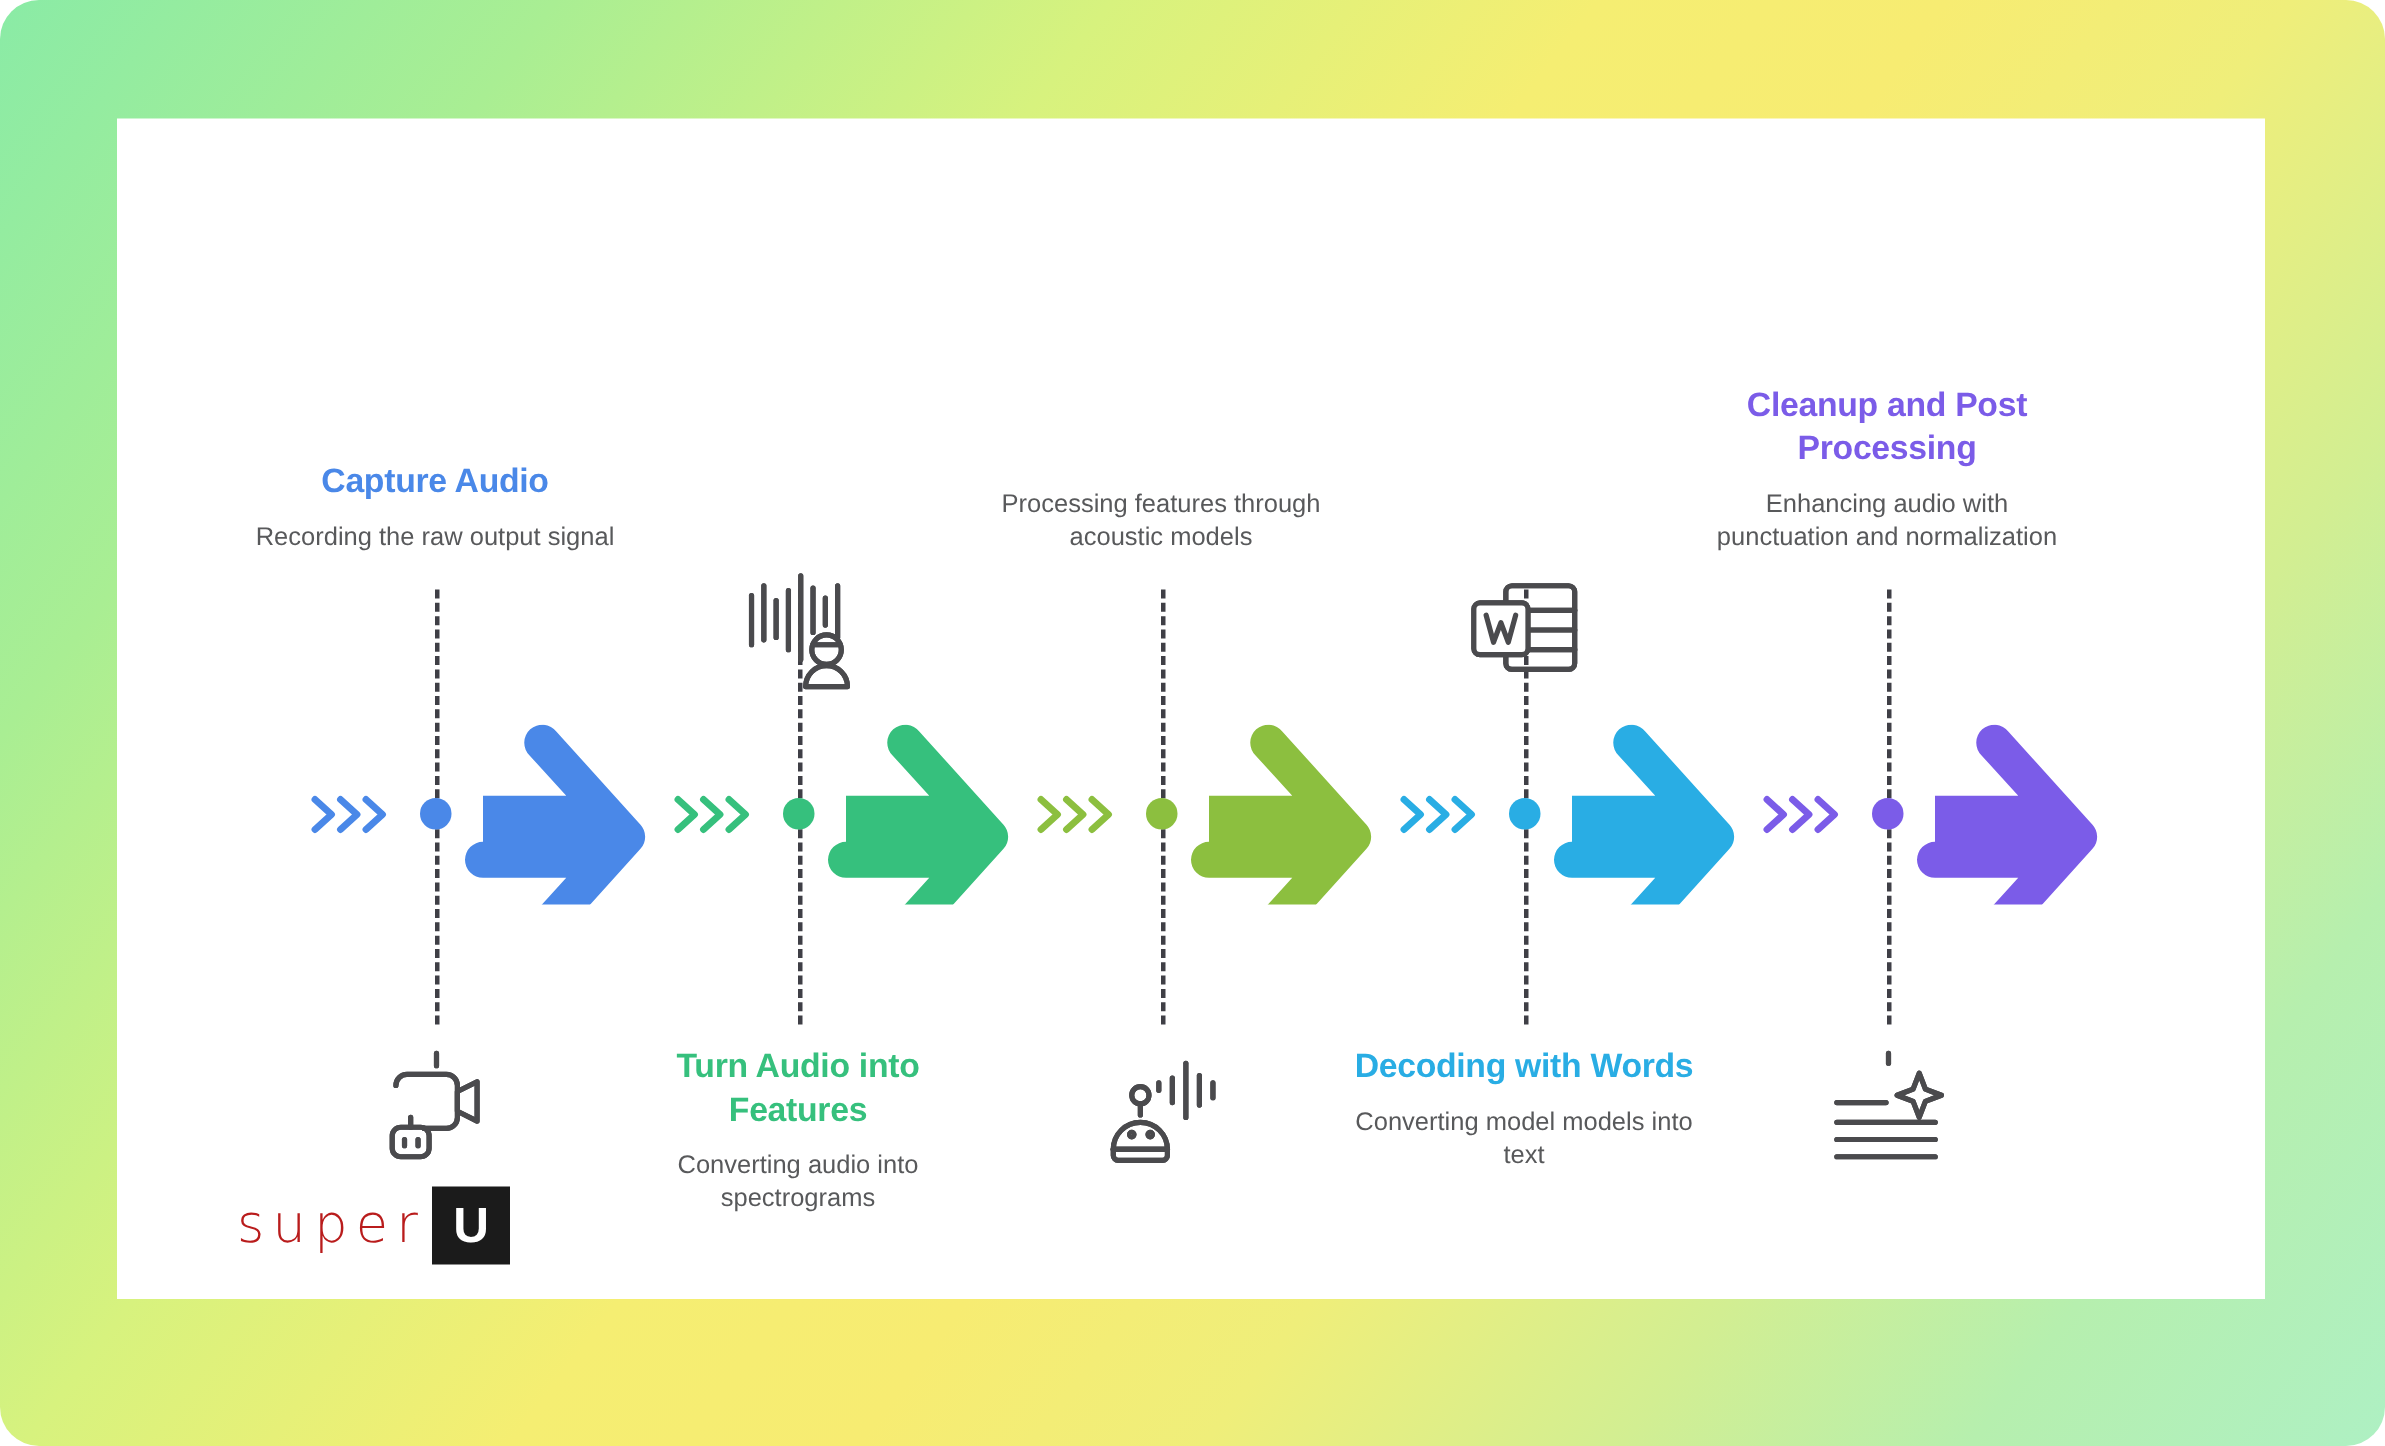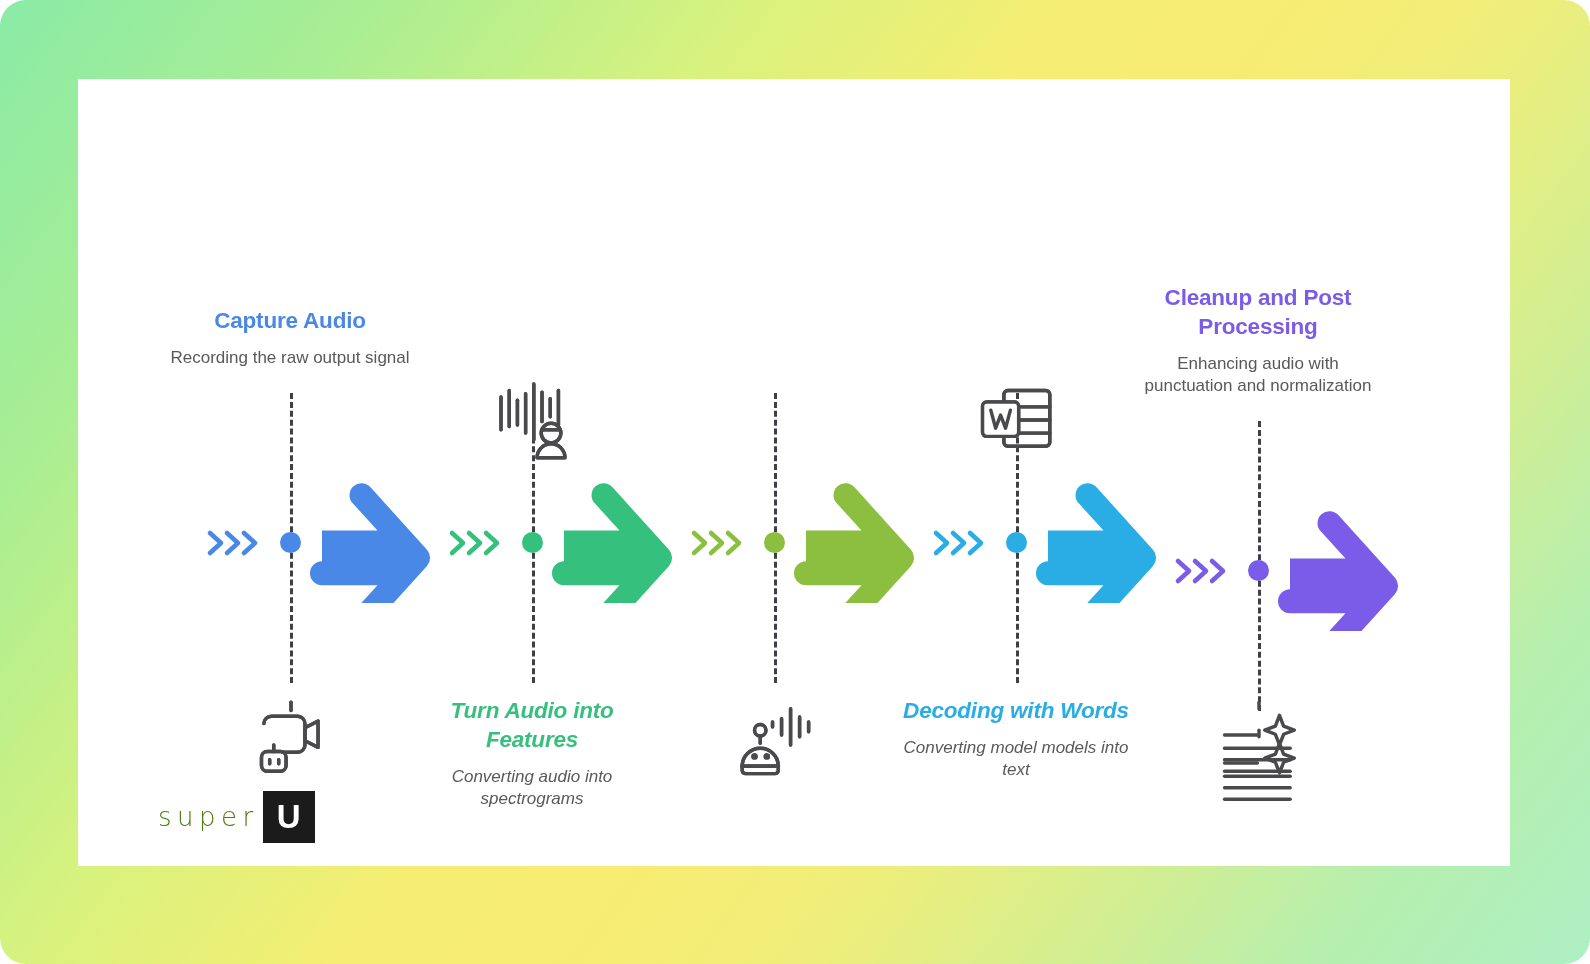--- a/index.html
+++ b/index.html
@@ -99,21 +99,21 @@
   }
 
   
   .caption {
     position: absolute;
     width: 250px;
     left: -19px;
     text-align: center;
   }
   .caption.above { bottom: 497px; }
-  .caption.below { top: 618px; font-style: italic; }
+  .caption.below { top: 618px; }
 
   .caption-title {
     font-size: 22.5px;
     font-weight: bold;
     line-height: 1.28;
     letter-spacing: -0.2px;
   }
 
   .caption-desc {
     margin-top: 11px;
@@ -138,24 +138,24 @@
   
   #logo {
     position: absolute;
     left: 80px;
     top: 712px;
     display: flex;
     align-items: center;
     height: 52px;
   }
   #logo-word {
-    font-size: 26px;
+    font-size: 35px;
     font-weight: 300;
     letter-spacing: 5.5px;
-    color: #4d7c0f;
+    color: #b91c1c;
     font-family: "DejaVu Sans", sans-serif;
   }
   #logo-badge {
     margin-left: 4px;
     width: 52px;
     height: 52px;
     background: #1b1b1b;
     color: #ffffff;
     font-size: 33px;
     font-weight: bold;
@@ -255,20 +255,21 @@
       <polyline points="38,8 49,18 38,28"></polyline>
     </g>
   </svg></div>
             <div class="dot" style="background: rgb(140, 191, 63);"></div>
             <div class="big-arrow"><svg viewBox="0 0 128 120" style="width:100%;height:100%">
     <path d="M4 47.5h62.5L42 19.5a11 11 0 0 1 16.4-14.6l58 63.5a11 11 0 0 1 0 14.8l-58 63.5" fill="none"></path>
     <path fill="#8cbf3f" d="M16 47.5h55.5L47.2 20.8a12 12 0 1 1 17.8-16l56 62a12 12 0 0 1 0 16.1l-56 62a12 12 0 1 1-17.8-16l24.3-26.7H16a12 12 0 0 1 0-24z"></path>
   </svg></div>
           </div>
           <div class="caption above">
+            <div class="caption-desc">Processing features through acoustic models</div>
           </div>
           <div class="stage-icon bottom">
             <svg viewBox="0 0 100 100">
         <g fill="none" stroke="currentColor" stroke-width="4.2" stroke-linecap="round" stroke-linejoin="round">
           <circle cx="32" cy="38" r="7"></circle>
           <line x1="32" y1="45" x2="32" y2="54"></line>
           <path d="M10 82a22 22 0 0 1 44 0z"></path>
           <line x1="10" y1="82" x2="54" y2="82"></line>
           <path d="M10 82v5a4 4 0 0 0 4 4h36a4 4 0 0 0 4-4v-5"></path>
           <circle cx="25" cy="70" r="1.8"></circle>
@@ -308,21 +309,21 @@
           <rect x="34" y="14" width="56" height="68" rx="5"></rect>
           <line x1="34" y1="34" x2="90" y2="34"></line>
           <line x1="34" y1="50" x2="90" y2="50"></line>
           <line x1="34" y1="66" x2="90" y2="66"></line>
           <rect x="8" y="28" width="44" height="42" rx="5" fill="#ffffff"></rect>
           <path d="M18 38l6 22 6-16 6 16 6-22"></path>
         </g>
       </svg>
           </div>
         </div>
-        <div class="stage" style="left: 1074px; margin-top: 28px;">
+        <div class="stage" style="left: 1074px;">
           <div class="dash-line"></div>
           <div class="arrow-row">
             <div class="chev-group"><svg viewBox="0 0 62 36" style="width:100%;height:100%">
     <g fill="none" stroke="#7b5ce8" stroke-width="4.6" stroke-linecap="round" stroke-linejoin="round">
       <polyline points="4,8 15,18 4,28"></polyline>
       <polyline points="21,8 32,18 21,28"></polyline>
       <polyline points="38,8 49,18 38,28"></polyline>
     </g>
   </svg></div>
             <div class="dot" style="background: rgb(123, 92, 232);"></div>

